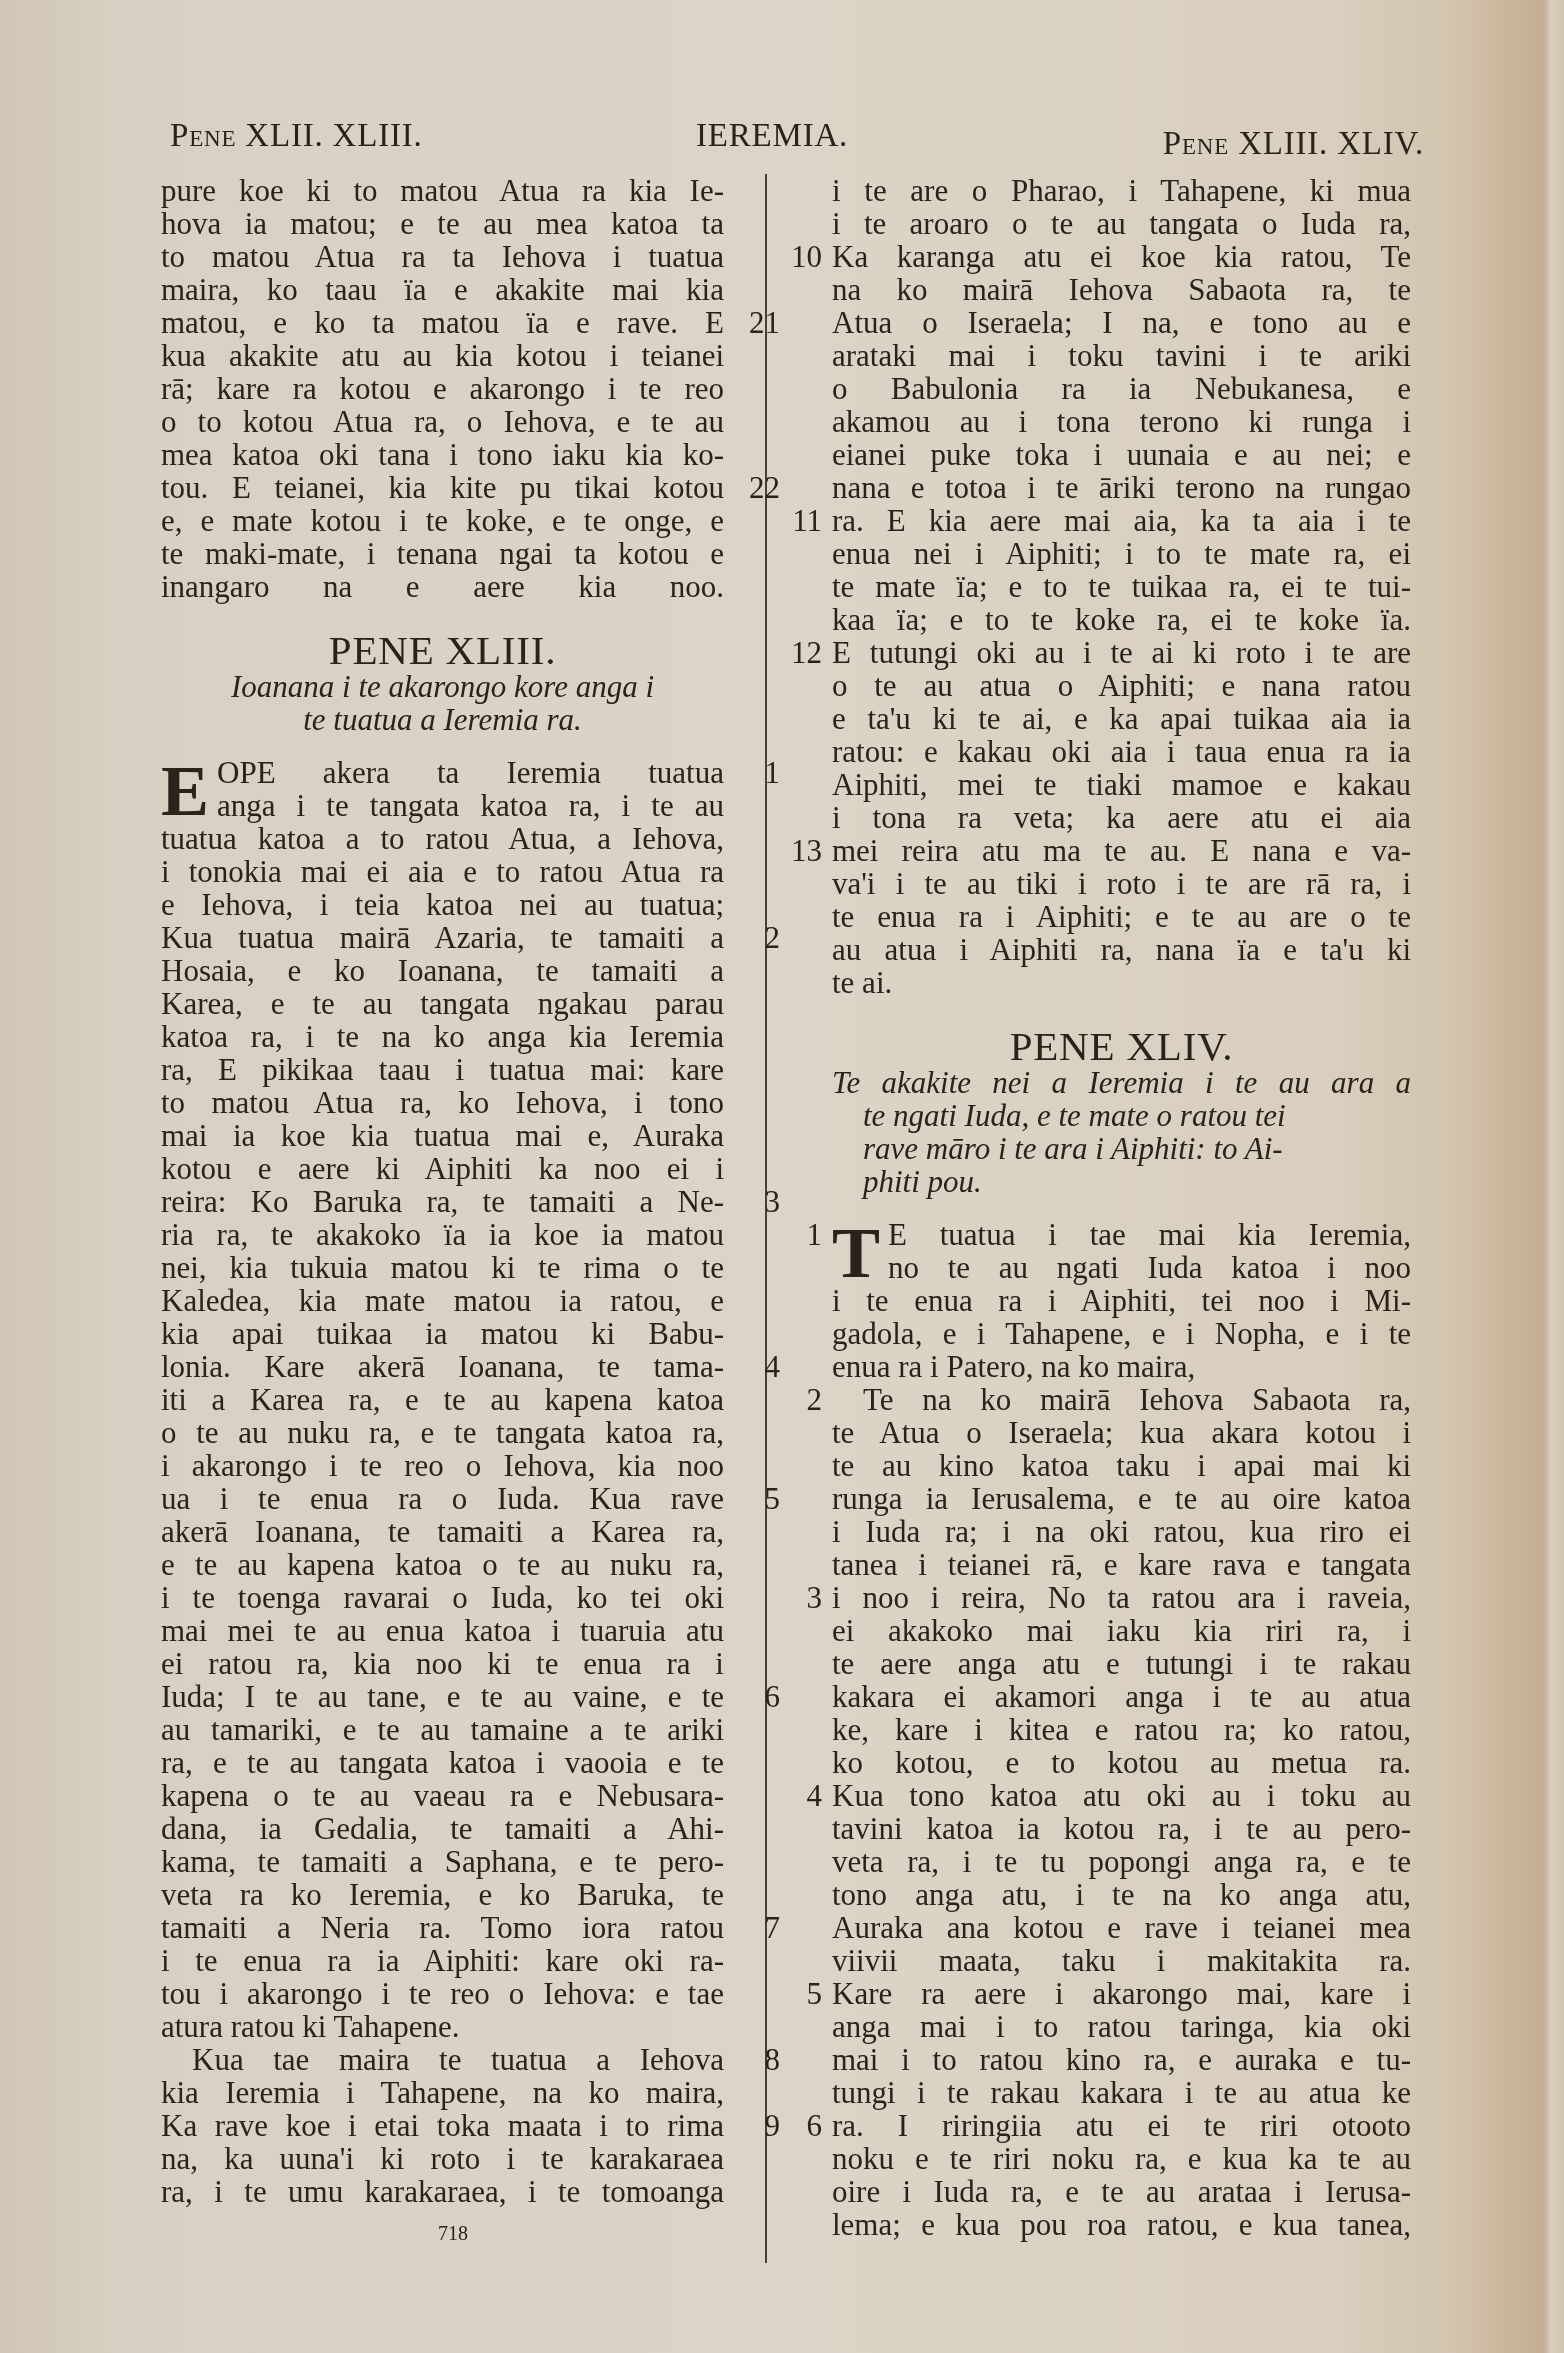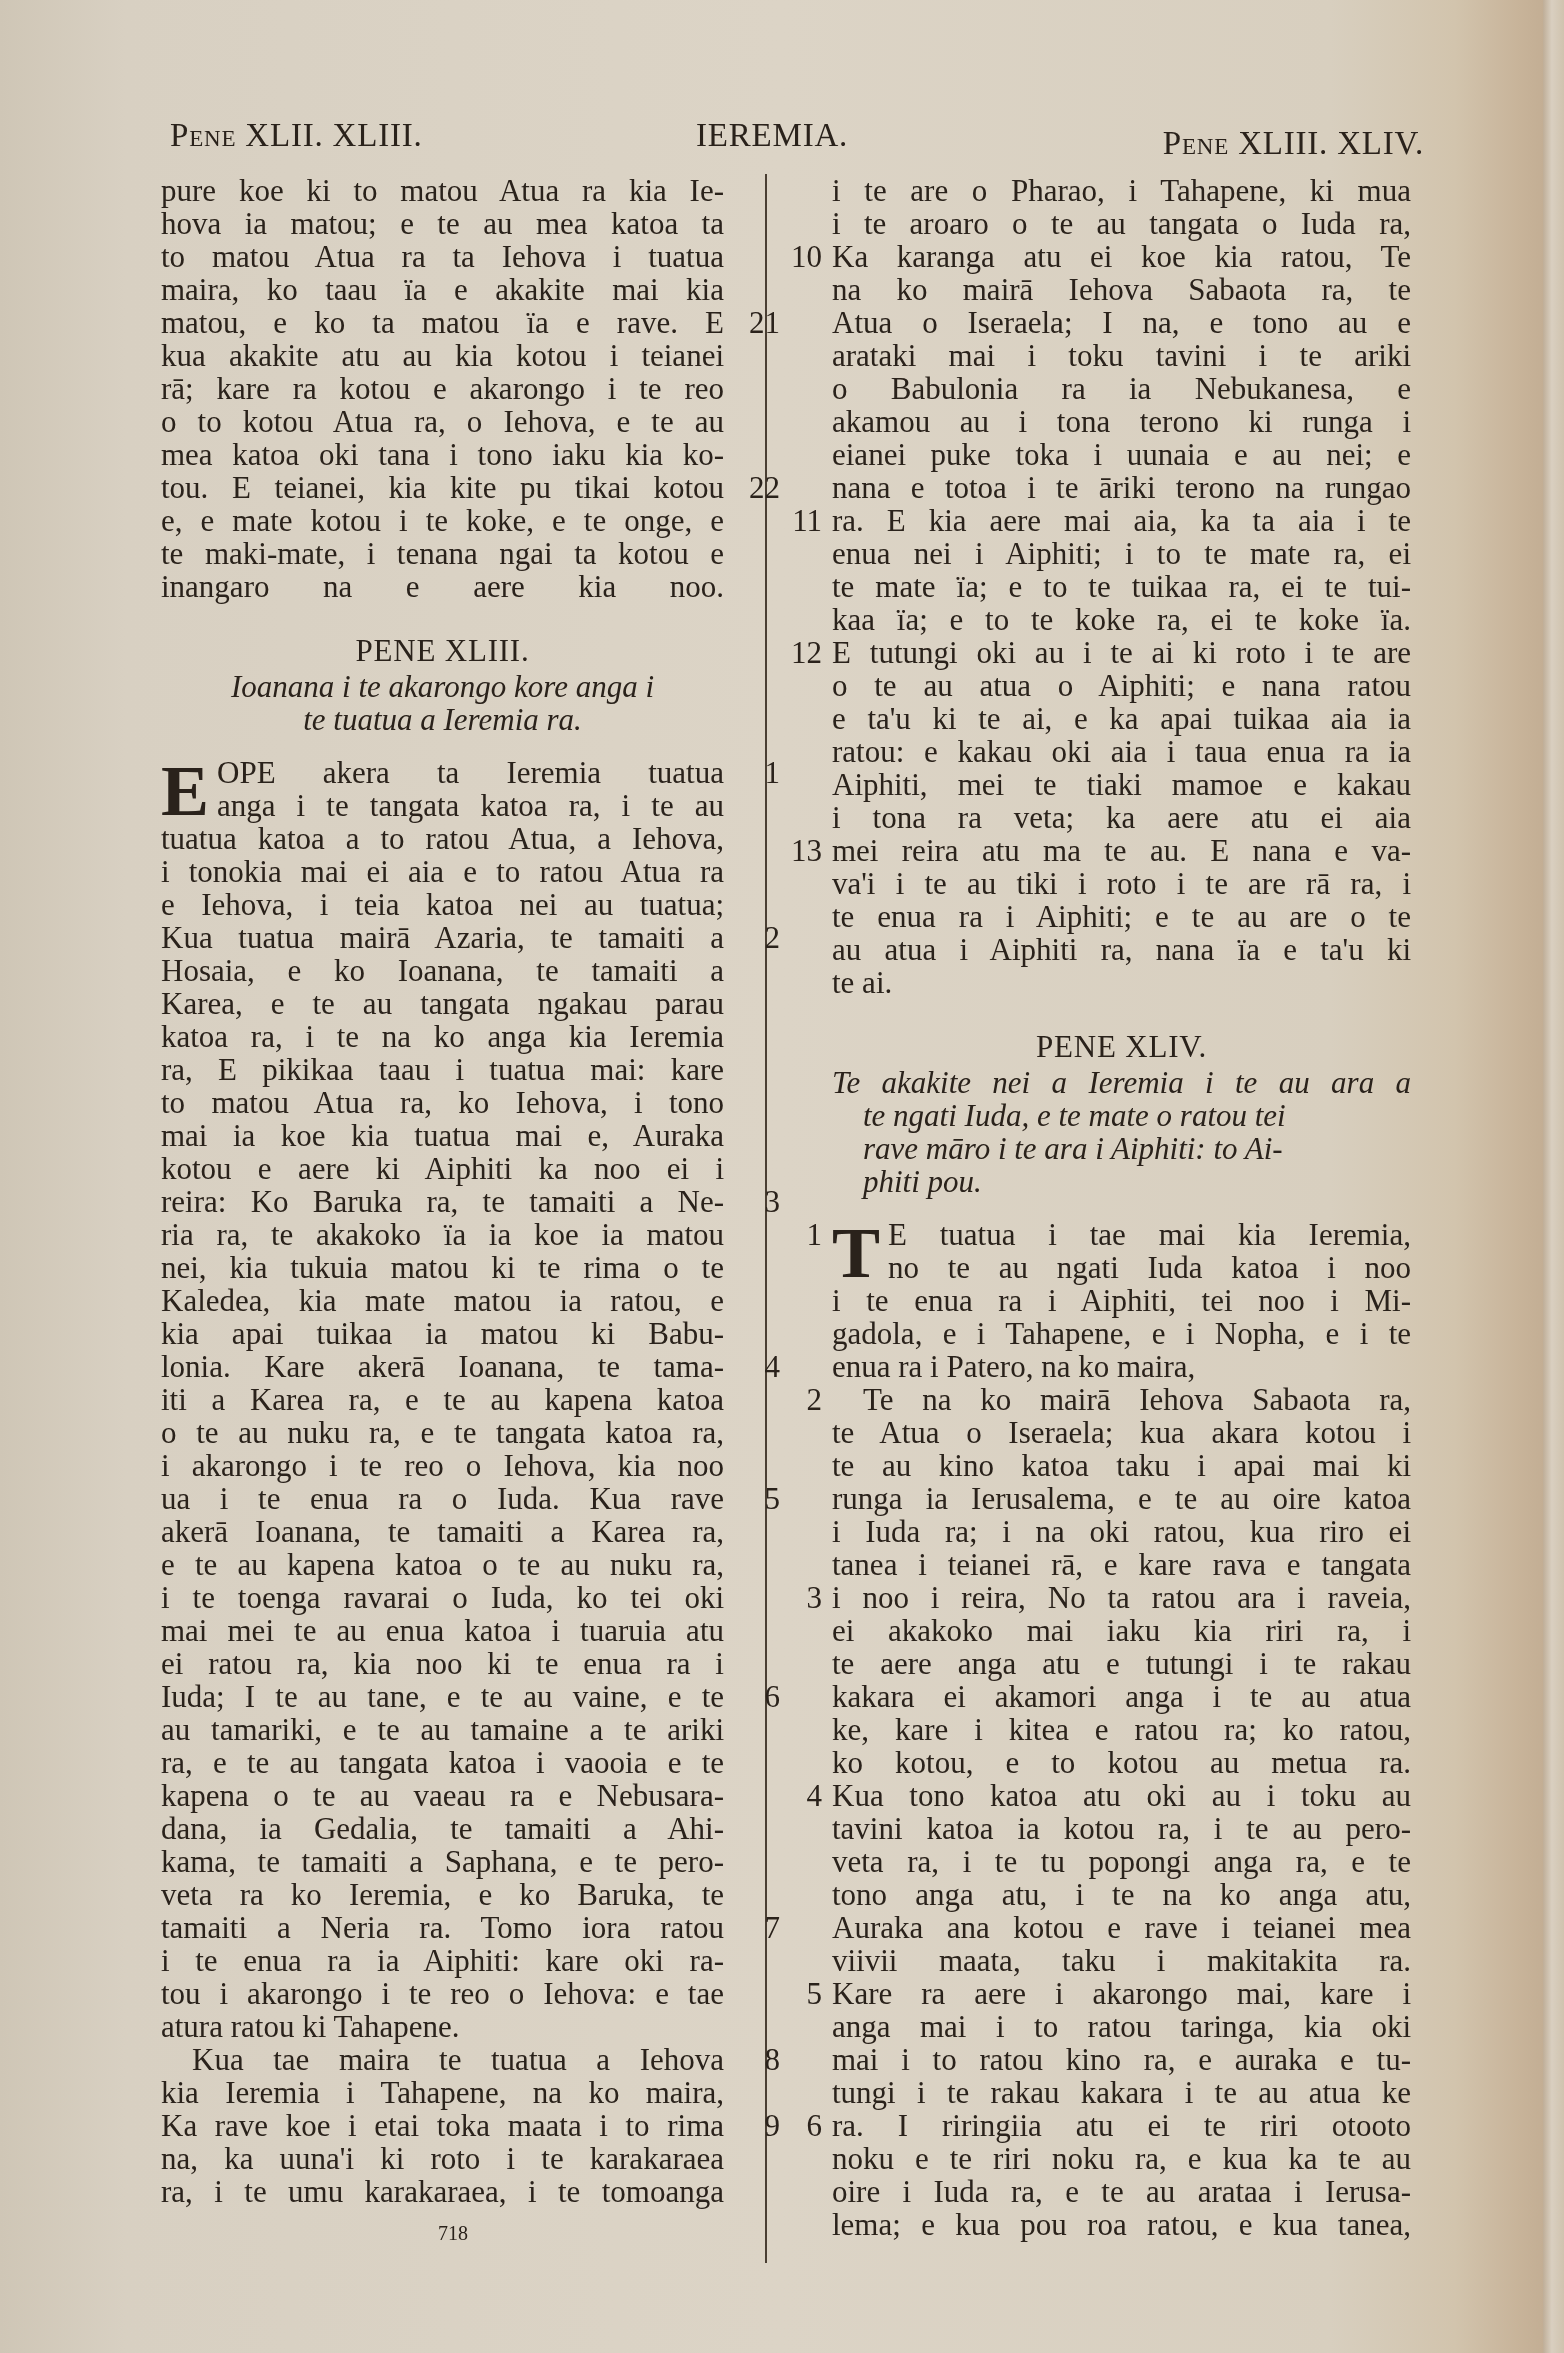--- a/index.html
+++ b/index.html
@@ -29,21 +29,21 @@
   .col-right { left:832px; width:579px; }
   .divider {
     position:absolute; left:765px; top:174px; width:1.6px; height:2089px;
     background:#4a3f33;
   }
   .line { display:block; white-space:nowrap; text-align:justify; text-align-last:justify; height:33px; position:relative; }
   .line.last { text-align-last:left; }
   .line.indent { padding-left:31px; }
   .vnum-r { position:absolute; right:-56px; top:0; width:47px; text-align:right; text-align-last:right; }
   .vnum-l { position:absolute; left:-49px; top:0; width:39px; text-align:right; text-align-last:right; }
-  .chapter-title { display:block; text-align:center; font-size:31px; letter-spacing:0.8px; margin-top:28px; height:39px; line-height:39px; }
+  .chapter-title { display:block; text-align:center; font-size:41px; letter-spacing:0.8px; margin-top:28px; height:39px; line-height:39px; }
   .summary { display:block; font-style:italic; height:33px; white-space:nowrap; }
   .summary.first { text-align:justify; text-align-last:justify; }
   .summary.cont { padding-left:31px; }
   .summary.centered { text-align:center; }
   .dropcap-wrap { position:relative; }
   .dropcap {
     position:absolute; left:0; top:1.6px; font-size:72px; line-height:66px; font-weight:bold;
     color:#2a221b;
   }
   .dc-line { padding-left:56px; }

